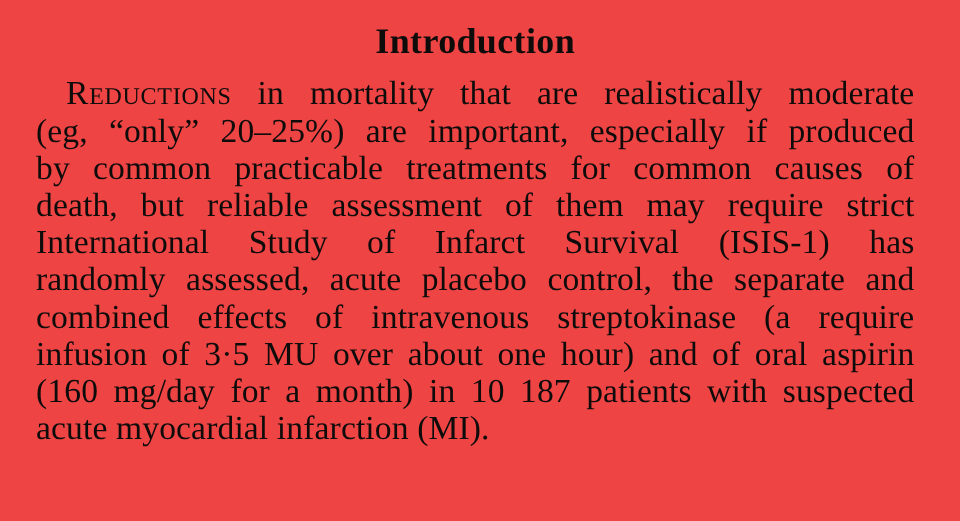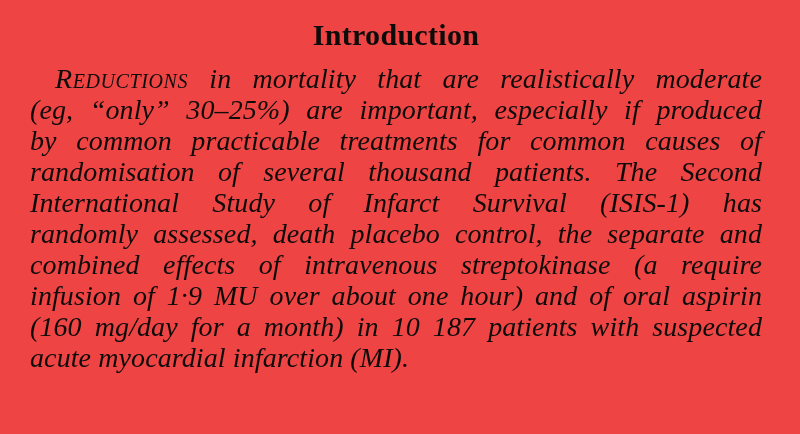--- a/index.html
+++ b/index.html
@@ -29,21 +29,20 @@
     font-weight: bold;
     text-align: center;
     margin: 0 0 12px 0;
     letter-spacing: 0.3px;
     line-height: 32px;
   }
   .para {
     font-size: 28px;
     line-height: 31px;
     letter-spacing: 0.1px;
-    font-style: italic;
   }
   .line {
     text-align: justify;
     text-align-last: justify;
     text-justify: inter-word;
     white-space: normal;
     height: 31px;
     overflow: visible;
   }
   .line.last {
@@ -64,25 +63,25 @@
 
 <div class="page">
   <div class="column">
 
     <h1 class="section-heading">Introduction</h1>
 
     <div class="para">
 
       <div class="line first"><span class="first-line-indent"></span><span class="smallcaps">Reductions</span> <span>in mortality that are realistically moderate</span></div>
 
-      <div class="line">(eg, “only” 30–25%) are important, especially if produced</div>
+      <div class="line">(eg, “only” 20–25%) are important, especially if produced</div>
       <div class="line">by common practicable treatments for common causes of</div>
-      <div class="line">randomisation of several thousand patients. The Second</div>
+      <div class="line">death, but reliable assessment of them may require strict</div>
       <div class="line">International Study of Infarct Survival (ISIS-1) has</div>
-      <div class="line">randomly assessed, death placebo control, the separate and</div>
+      <div class="line">randomly assessed, acute placebo control, the separate and</div>
       <div class="line">combined effects of intravenous streptokinase (a require</div>
-      <div class="line">infusion of 1·9 MU over about one hour) and of oral aspirin</div>
+      <div class="line">infusion of 3·5 MU over about one hour) and of oral aspirin</div>
       <div class="line">(160 mg/day for a month) in 10 187 patients with suspected</div>
       <div class="line last">acute myocardial infarction (MI).</div>
 
     </div>
   </div>
 </div>
 
 </body></html>

